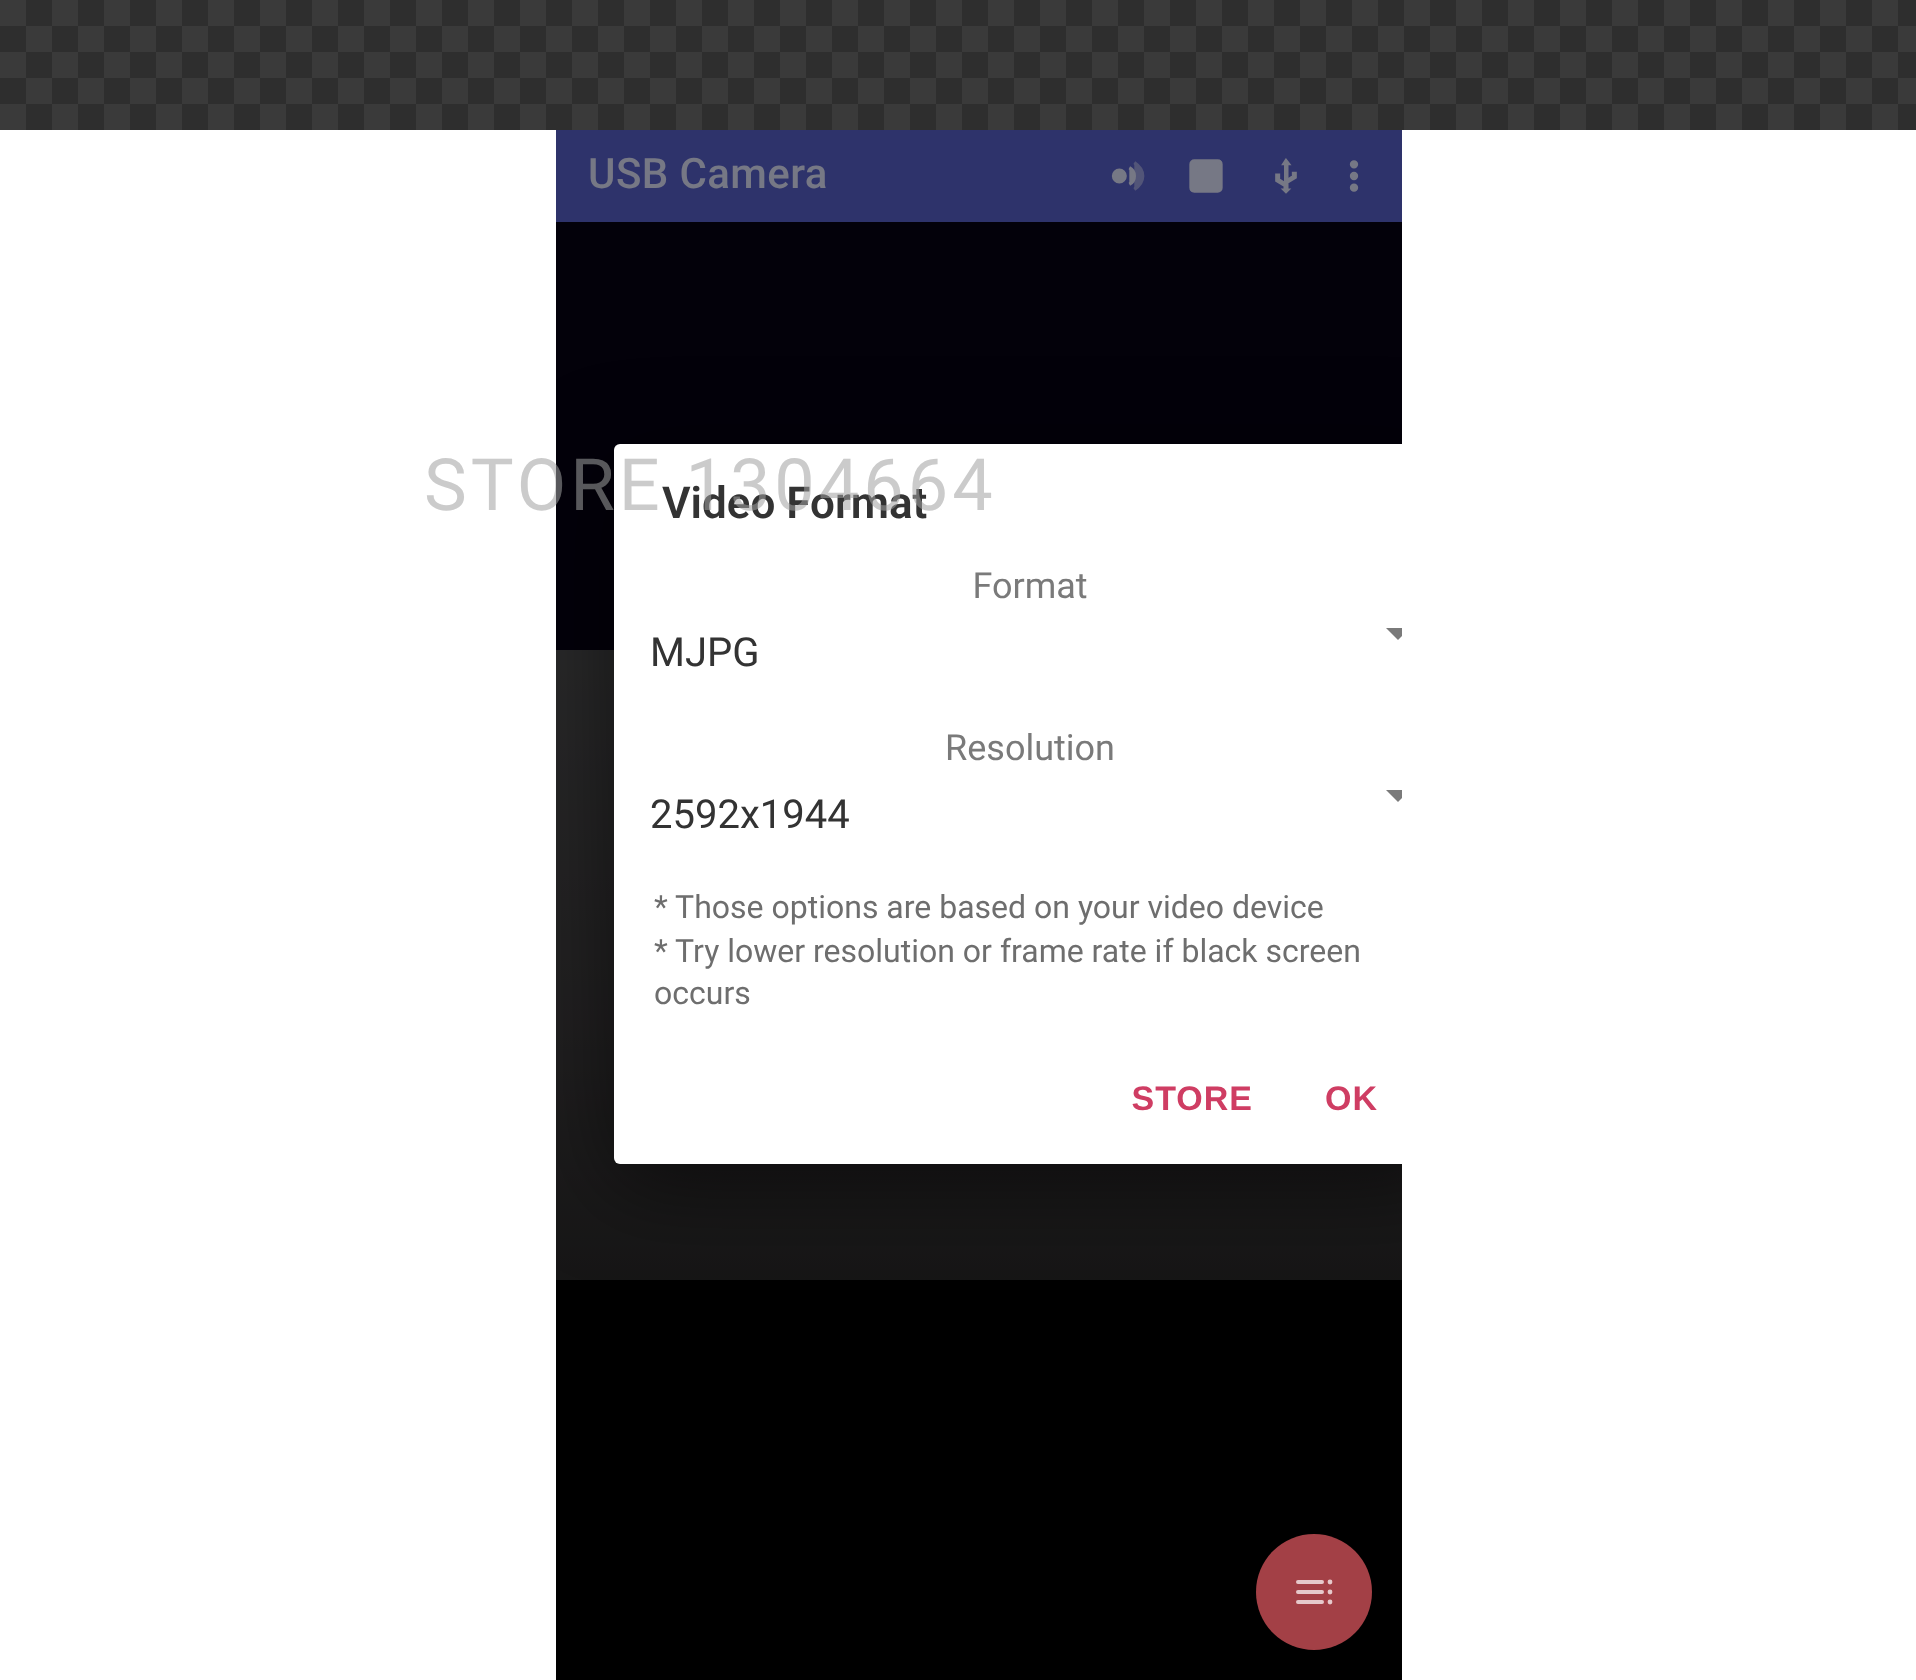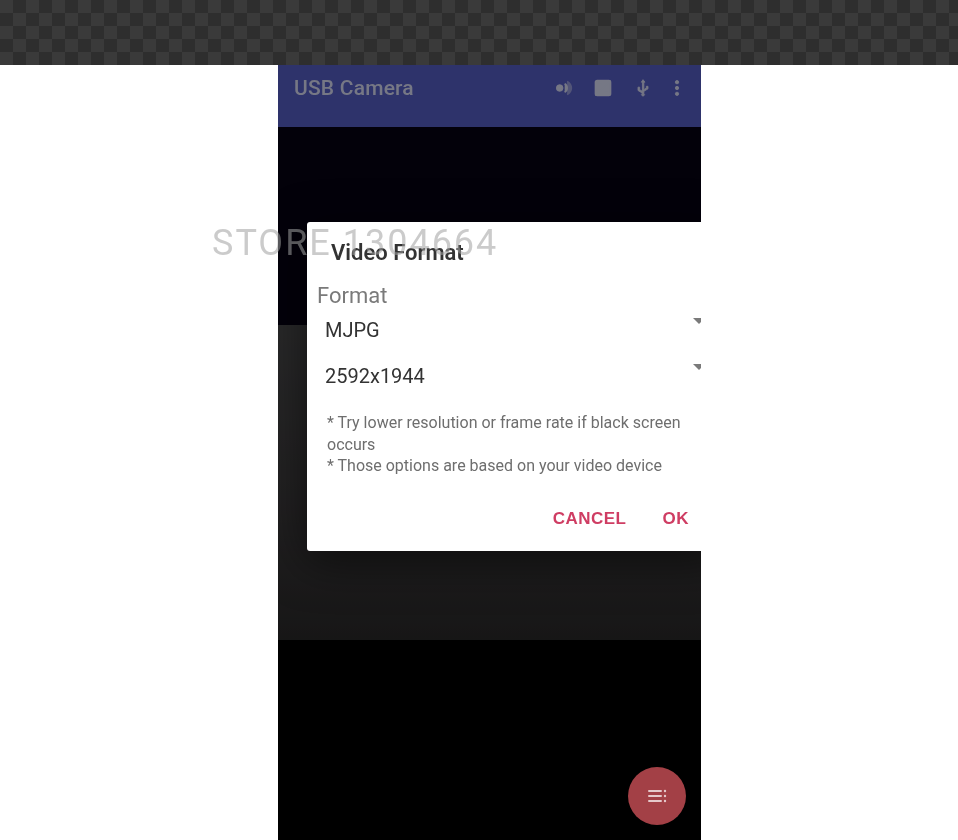--- a/index.html
+++ b/index.html
@@ -33,21 +33,21 @@
     height: 775px;
     background: #000;
     overflow: hidden;
   }
   
   .appbar {
     height: 46px;
     background: #4e55b3;
     display: flex;
     align-items: center;
-    padding: 0 10px 16px 16px;
+    padding: 0 10px 0 16px;
     color: #c7c9e0;
     position: relative;
   }
   .appbar .title {
     font-size: 21px;
     font-weight: 500;
     color: #c5c8de;
     flex: 1;
     letter-spacing: .2px;
   }
@@ -123,22 +123,23 @@
     padding-bottom: 4px;
   }
   .dialog-title {
     padding: 18px 24px 8px 24px;
     font-size: 22px;
     font-weight: 600;
     color: #333;
   }
   .field-label {
     padding: 10px 10px 0 10px;
-    font-size: 22px;
+    font-size: 18px;
     color: #7a7a7a;
+    text-align: center;
   }
   .select-row {
     margin: 4px 8px 6px 8px;
     padding: 6px 10px 10px 10px;
     display: flex;
     font-size: 20px;
     color: #333;
     cursor: pointer;
   }
   .select-row .spacer { flex: 1; }
@@ -220,34 +221,35 @@
   <div class="dialog">
     <div class="dialog-title">Video Format</div>
 
     <div class="field-label">Format</div>
     <div class="select-row">
       <span>MJPG</span>
       <span class="spacer"></span>
       <span class="caret"></span>
     </div>
 
+    <div class="field-label">Resolution</div>
     <div class="select-row">
       <span>2592x1944</span>
       <span class="spacer"></span>
       <span class="caret"></span>
     </div>
 
 
     <div class="hints">
+      <div>* Those options are based on your video device</div>
       <div>* Try lower resolution or frame rate if black screen occurs</div>
-      <div>* Those options are based on your video device</div>
     </div>
 
     <div class="dialog-actions">
-      <button>CANCEL</button>
+      <button>STORE</button>
       <button>OK</button>
     </div>
   </div>
 
   <div class="fab">
     <svg viewBox="0 0 24 24">
       <path d="M4 7h12M4 12h12M4 17h12" stroke="#e6c9cb" stroke-width="2" stroke-linecap="round"></path>
       <circle cx="20" cy="7" r="1.2" fill="#e6c9cb"></circle>
       <circle cx="20" cy="12" r="1.2" fill="#e6c9cb"></circle>
       <circle cx="20" cy="17" r="1.2" fill="#e6c9cb"></circle>

